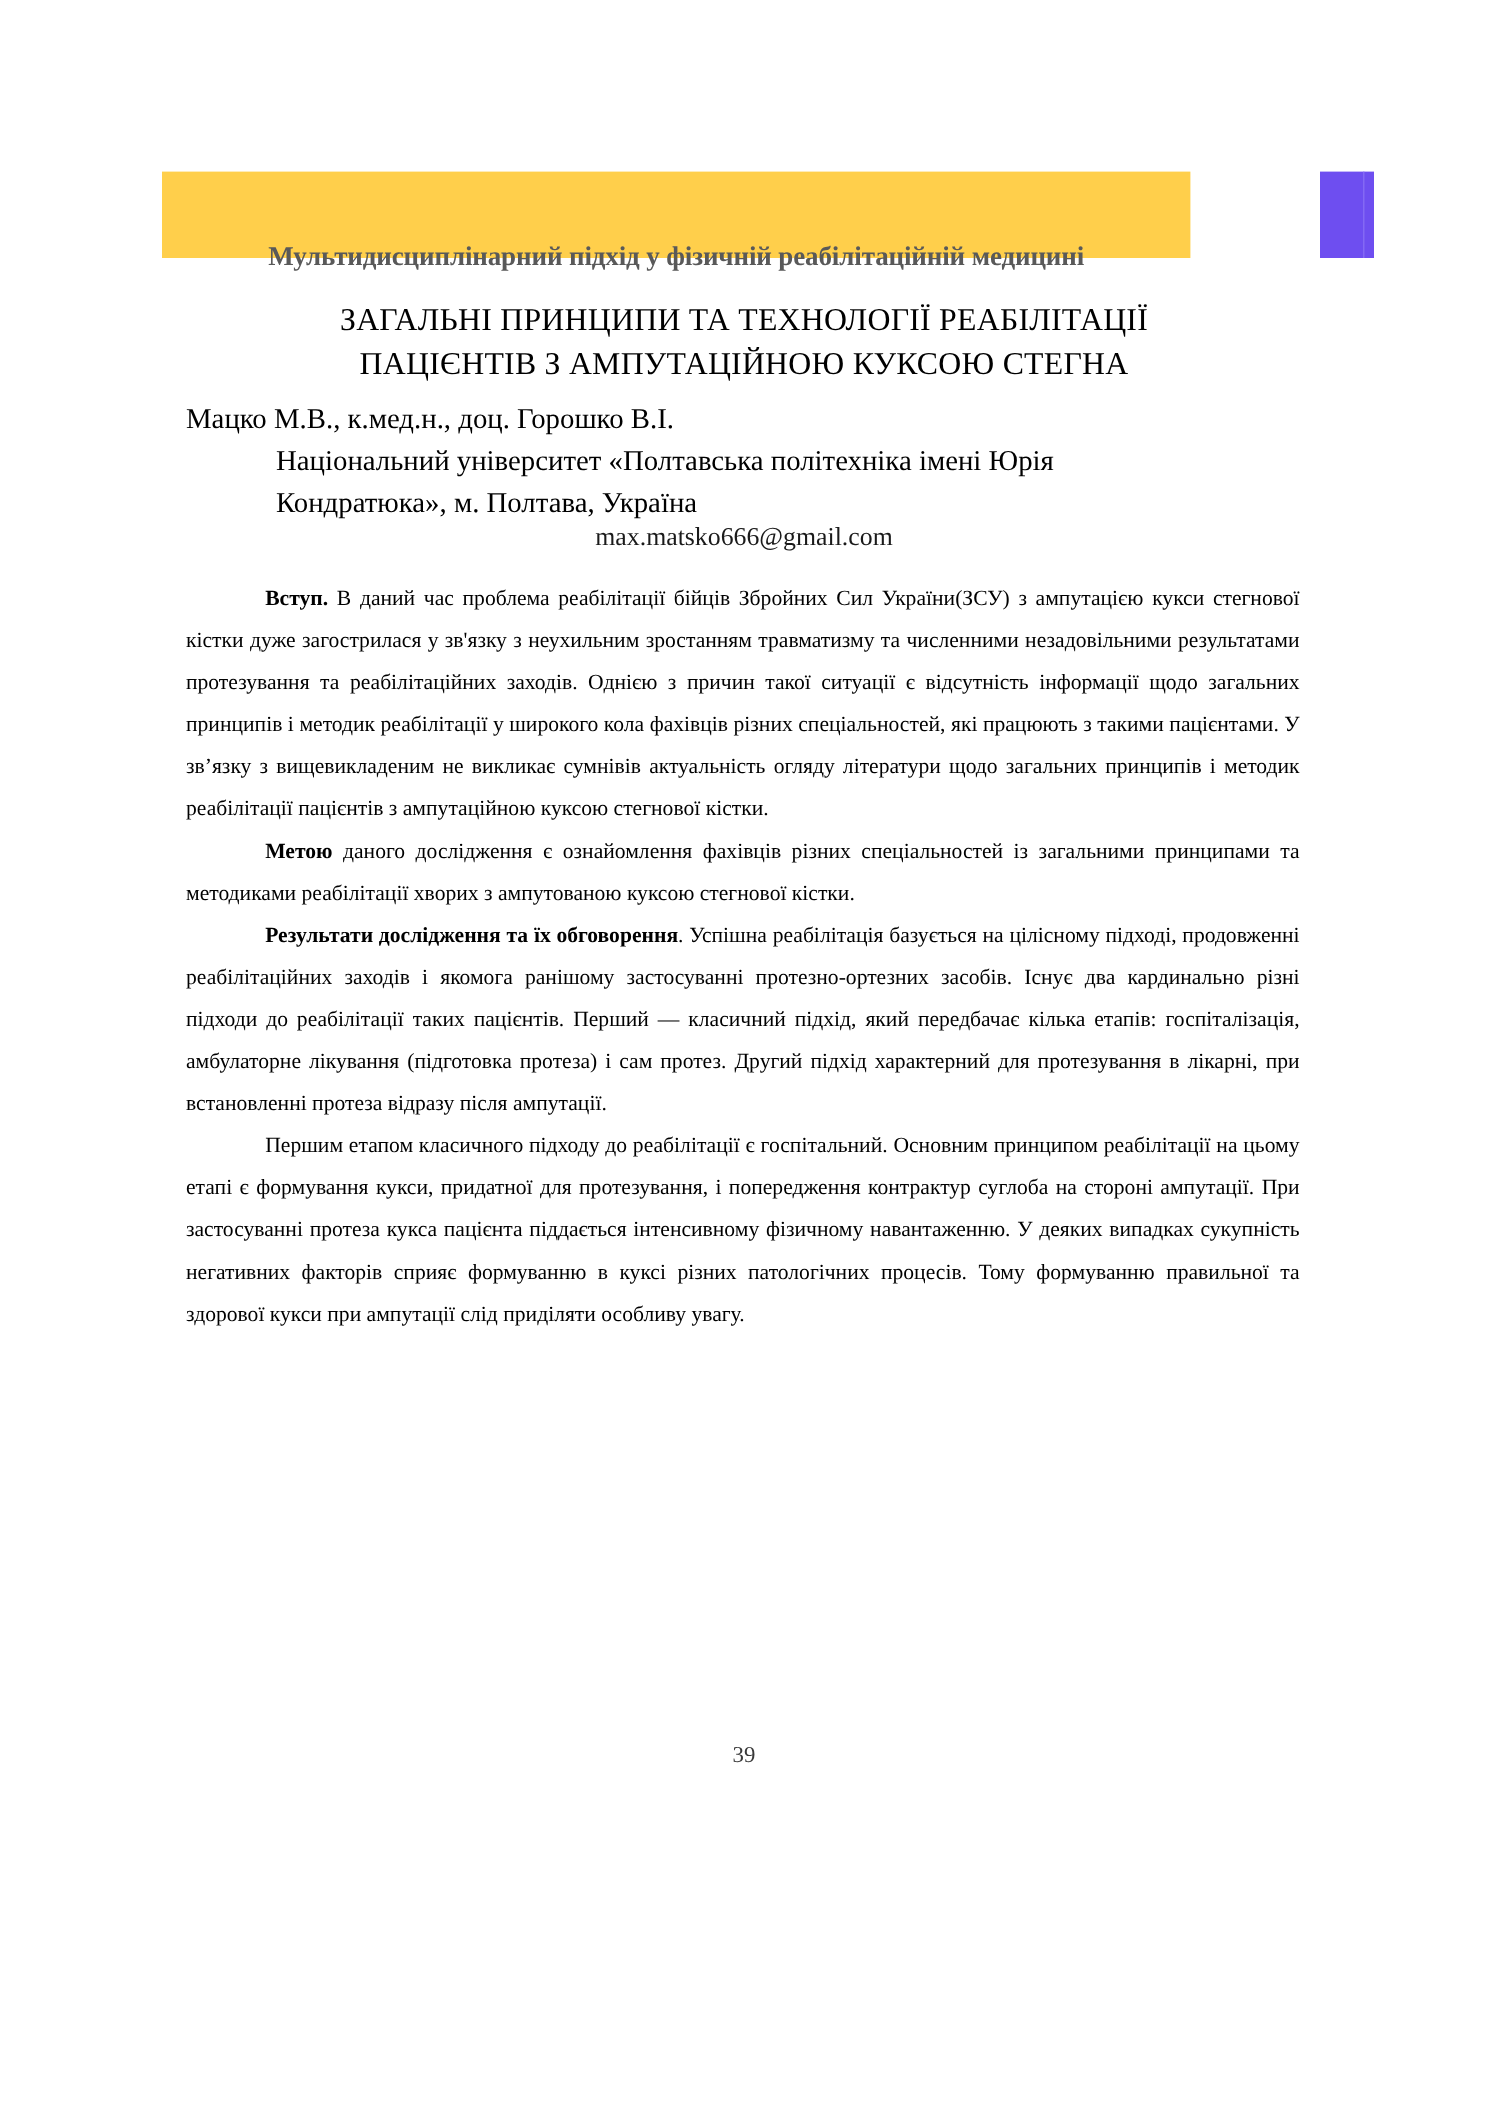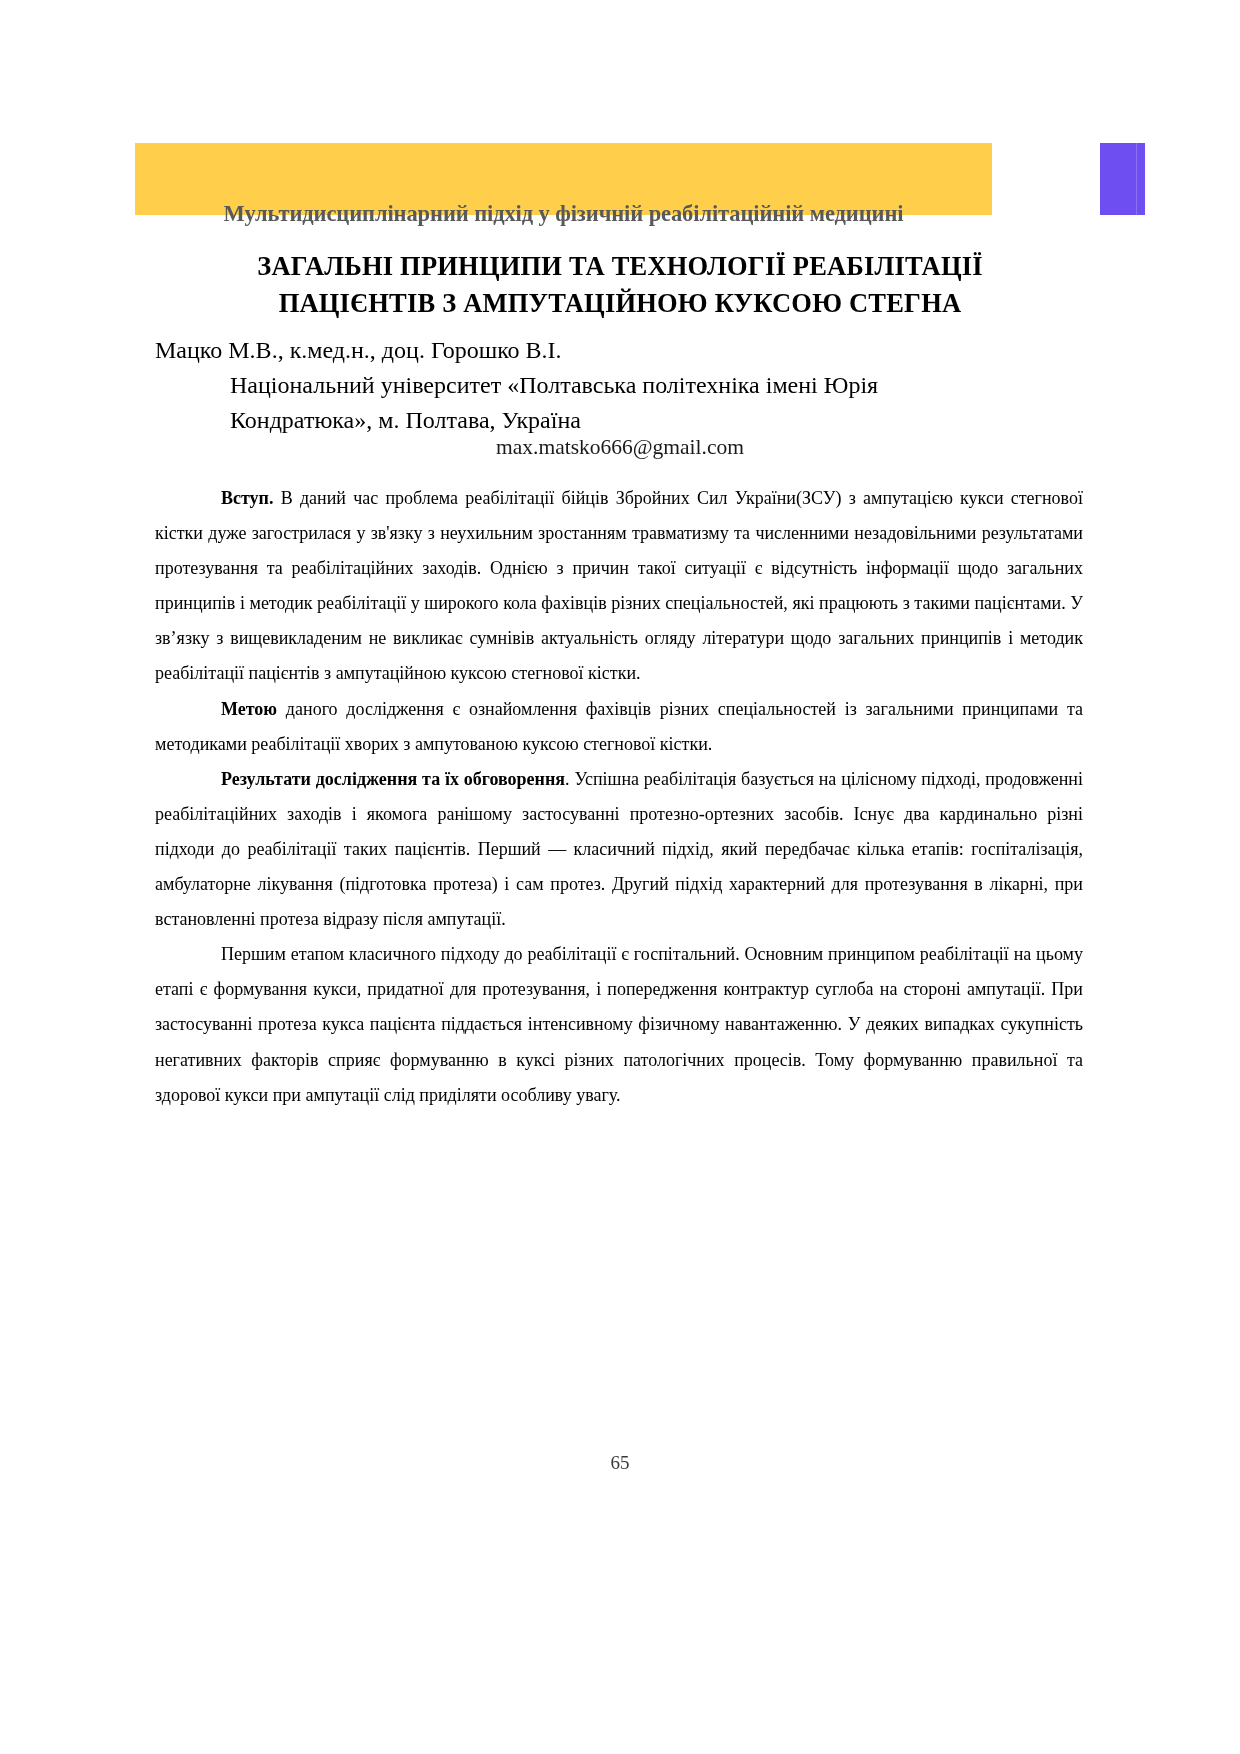--- a/index.html
+++ b/index.html
@@ -73,21 +73,21 @@
   }
 
   
   .art-title {
     position: absolute;
     left: 155px;
     top: 248px;
     width: 930px;
     text-align: center;
     font-size: 26.5px;
-    font-weight: bold;
+    font-weight: normal;
     line-height: 37px;
     letter-spacing: 0.2px;
   }
   .art-title .l2 {
     display: block;
   }
 
   
   .authors {
     position: absolute;
@@ -176,15 +176,15 @@
 
   <div class="email">max.matsko666@gmail.com</div>
 
   <div class="body-text">
     <p><b>Вступ.</b><span> В даний час проблема реабілітації бійців Збройних Сил України(ЗСУ) з ампутацією кукси стегнової кістки дуже загострилася у зв'язку з неухильним зростанням травматизму та численними незадовільними результатами протезування та реабілітаційних заходів. Однією з причин такої ситуації є відсутність інформації щодо загальних принципів і методик реабілітації у широкого кола фахівців різних спеціальностей, які працюють з такими пацієнтами. У зв’язку з вищевикладеним не викликає сумнівів актуальність огляду літератури щодо загальних принципів і методик реабілітації пацієнтів з ампутаційною куксою стегнової кістки.</span></p>
     <p><b>Метою</b><span> даного дослідження є ознайомлення фахівців різних спеціальностей із загальними принципами та методиками реабілітації хворих з ампутованою куксою стегнової кістки.</span></p>
     <p><b>Результати дослідження та їх обговорення</b><span>. Успішна реабілітація базується на цілісному підході, продовженні реабілітаційних заходів і якомога ранішому застосуванні протезно-ортезних засобів. Існує два кардинально різні підходи до реабілітації таких пацієнтів. Перший — класичний підхід, який передбачає кілька етапів: госпіталізація, амбулаторне лікування (підготовка протеза) і сам протез. Другий підхід характерний для протезування в лікарні, при встановленні протеза відразу після ампутації.</span></p>
     <p>Першим етапом класичного підходу до реабілітації є госпітальний. Основним принципом реабілітації на цьому етапі є формування кукси, придатної для протезування, і попередження контрактур суглоба на стороні ампутації. При застосуванні протеза кукса пацієнта піддається інтенсивному фізичному навантаженню. У деяких випадках сукупність негативних факторів сприяє формуванню в куксі різних патологічних процесів. Тому формуванню правильної та здорової кукси при ампутації слід приділяти особливу увагу.</p>
   </div>
 
-  <div class="page-number">65</div>
+  <div class="page-number">39</div>
 
 </div>
 
 </body></html>

